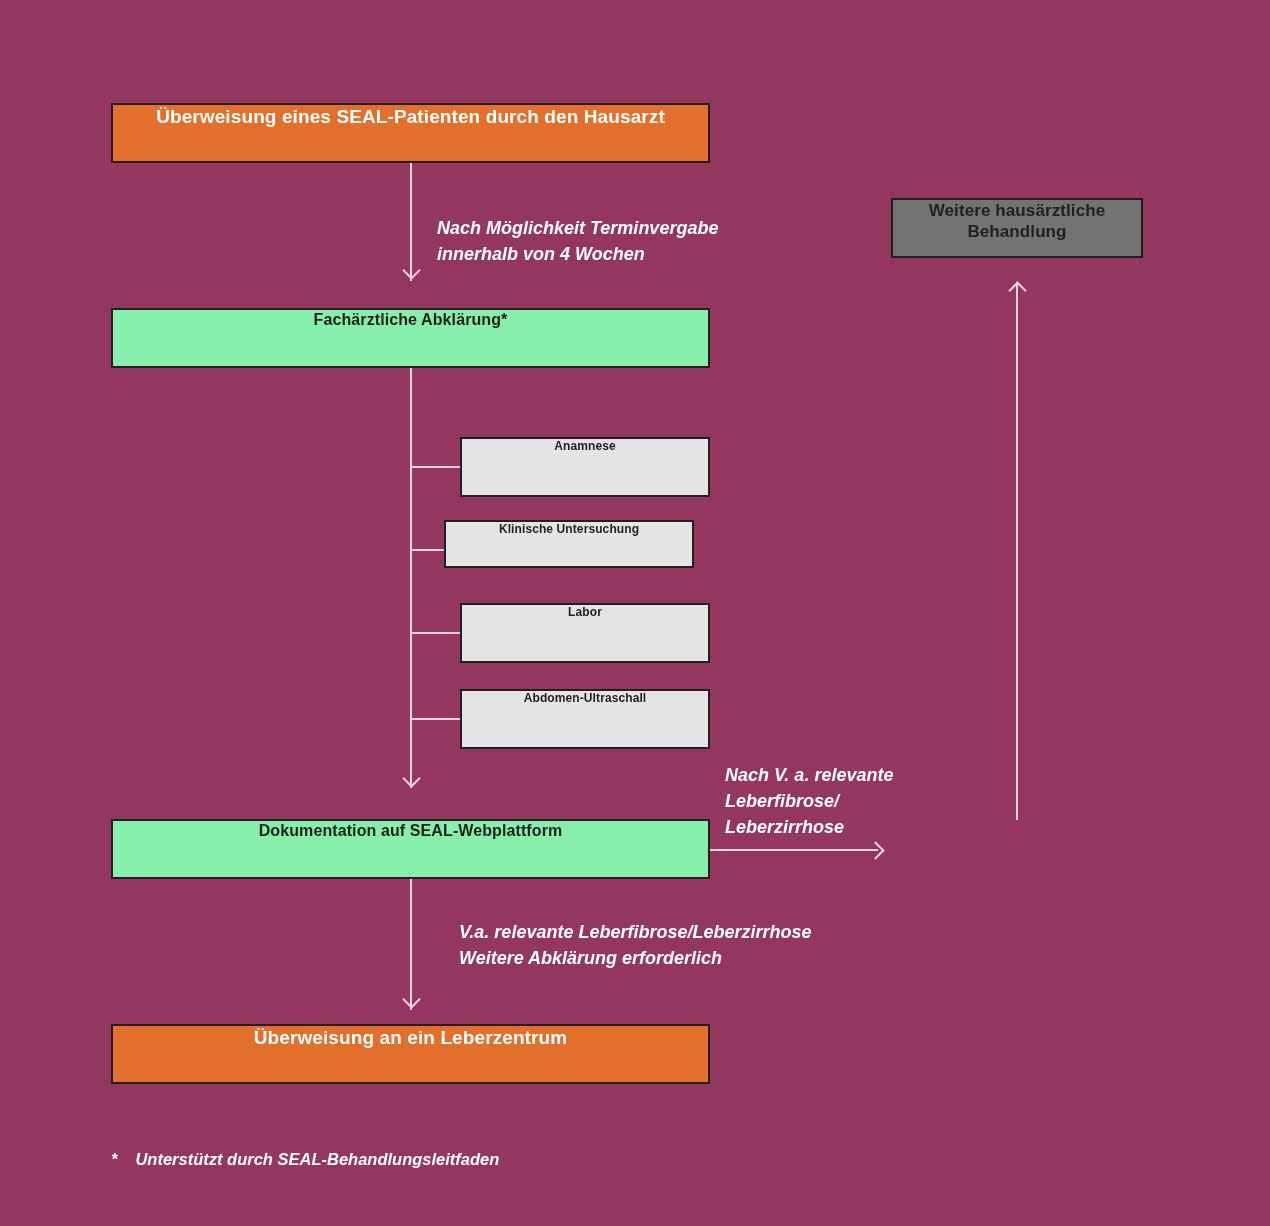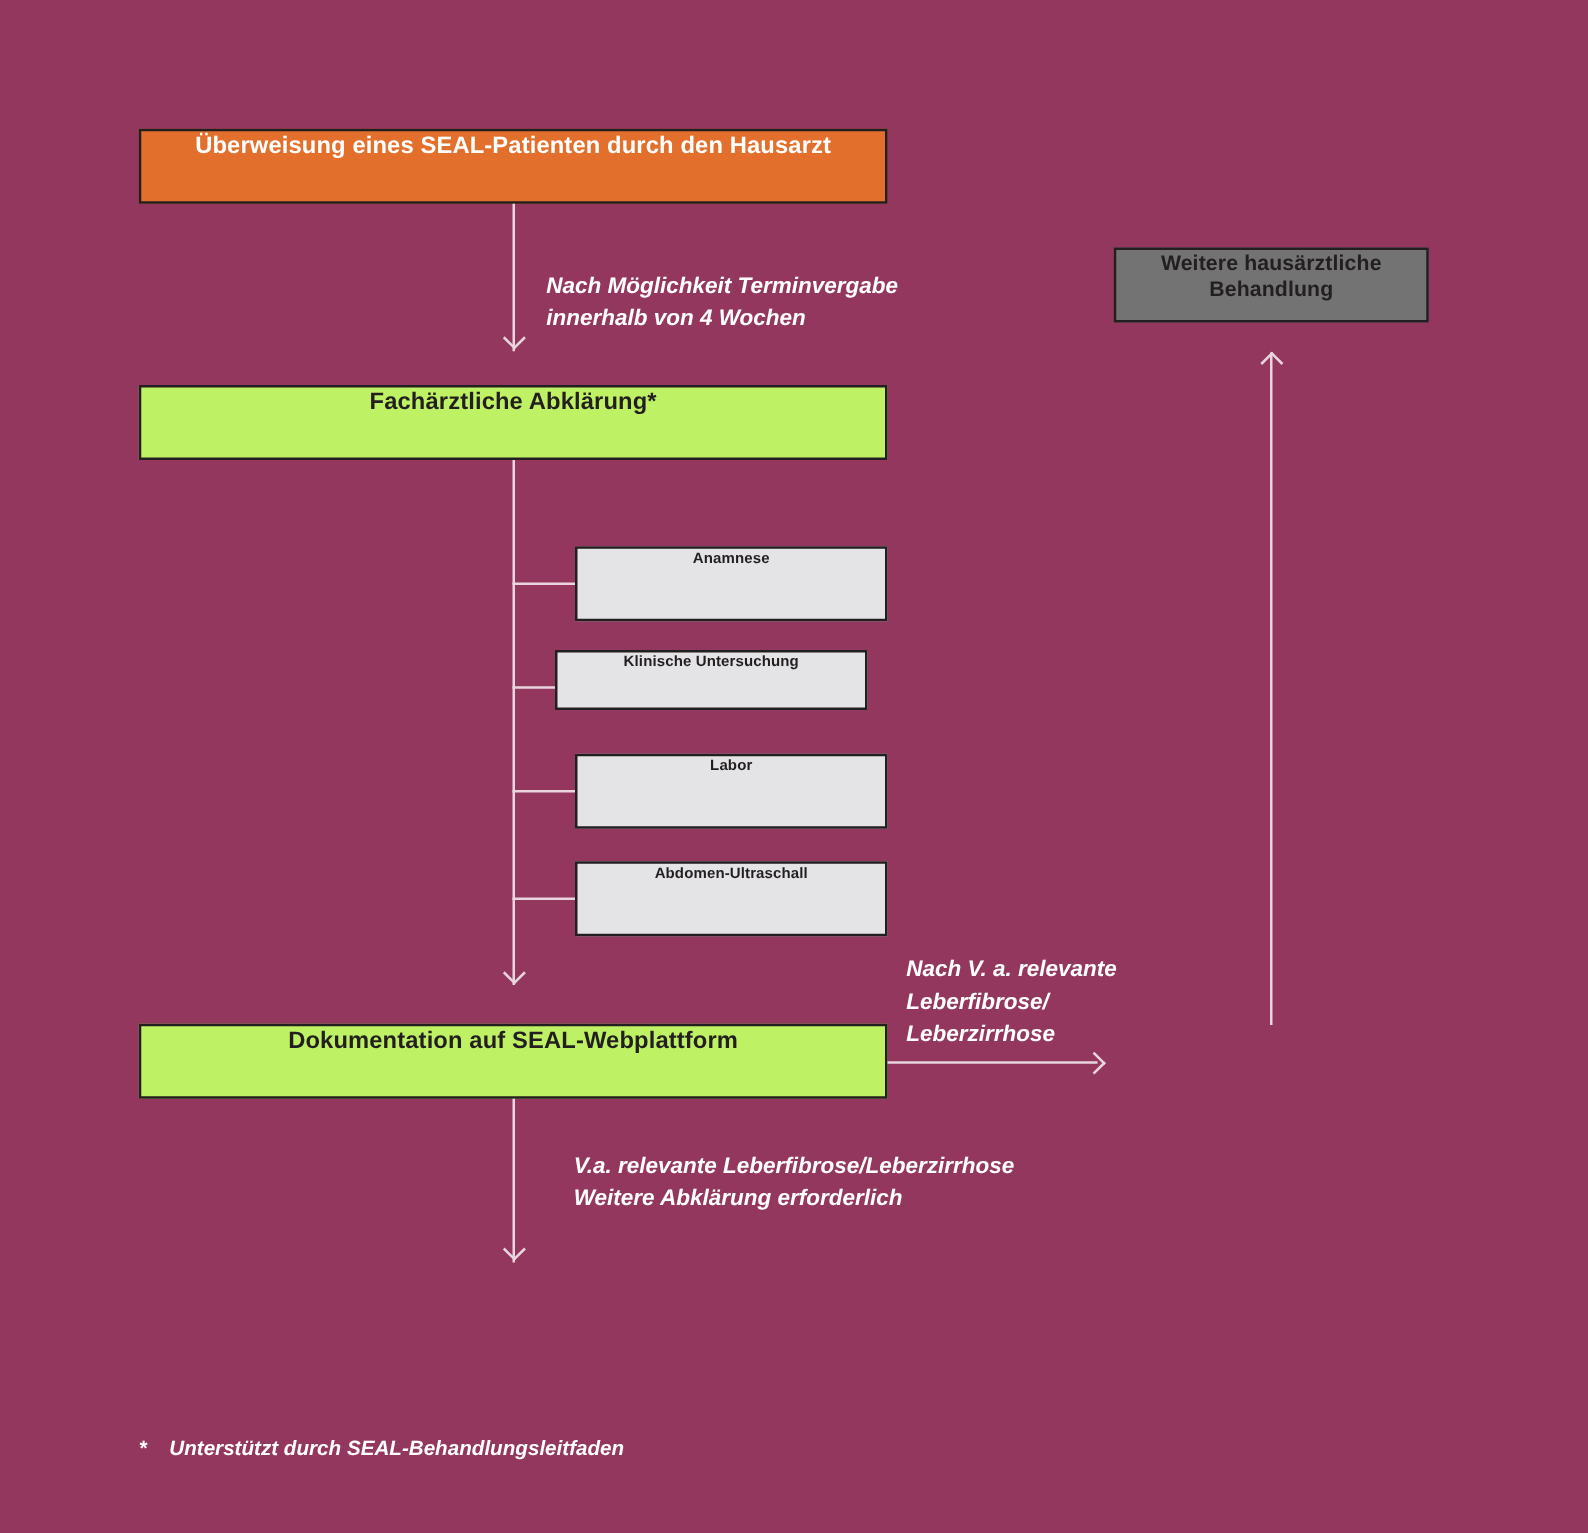--- a/index.html
+++ b/index.html
@@ -31,23 +31,23 @@
     font-weight: bold;
     line-height: 1.25;
     letter-spacing: 0.1px;
   }
   .node-orange {
     background: #e2702c;
     color: #ffffff;
     font-size: 19px;
   }
   .node-peach {
-    background: #bef264;
+    background: #86efac;
     color: #231f20;
-    font-size: 19px;
+    font-size: 16px;
   }
   .node-gray {
     background: #e4e4e6;
     color: #231f20;
     font-size: 12px;
   }
   .node-gray-right {
     background: #737373;
     color: #231f20;
     font-size: 17px;
@@ -140,20 +140,23 @@
   <div class="node node-peach" style="left:111px; top:819px; width:599px; height:60px;">
     <span>Dokumentation auf SEAL-Webplattform</span>
   </div>
 
   <div class="vline" style="left:410px; top:879px; height:131px;"></div>
   <div class="chev chev-down" style="left:405px; top:993px;"></div>
 
   <div class="annot" style="left:459px; top:919px; width:420px;">V.a. relevante Leberfibrose/Leberzirrhose
 Weitere Abklärung erforderlich</div>
 
+  <div class="node node-orange" style="left:111px; top:1024px; width:599px; height:60px;">
+    <span>Überweisung an ein Leberzentrum</span>
+  </div>
 
   <div class="node node-gray-right" style="left:891px; top:198px; width:252px; height:60px;">
     <span style="white-space:pre-line;">Weitere hausärztliche
 Behandlung</span>
   </div>
 
   <div class="vline" style="left:1016px; top:282px; height:538px;"></div>
   <div class="chev chev-up" style="left:1011px; top:284px;"></div>
 
   <div class="annot" style="left:725px; top:762px; width:200px;">Nach V. a. relevante

